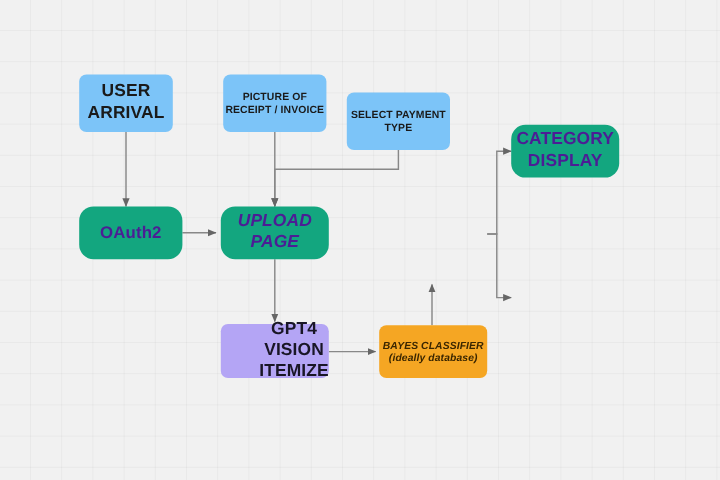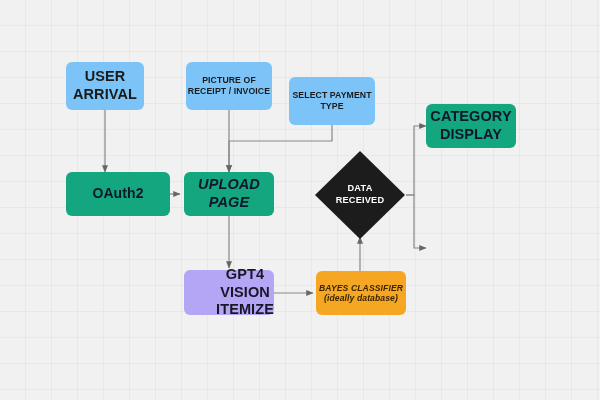--- a/index.html
+++ b/index.html
@@ -38,21 +38,21 @@
     display: flex;
     align-items: center;
     justify-content: center;
     text-align: center;
     border-radius: 6px;
     line-height: 1.22;
     white-space: pre-line;
     letter-spacing: 0.1px;
   }
   .n-blue   { background: #7cc4f8; color: #1a1a1a; }
-  .n-green  { background: #13a67f; color: #0f172a; }
+  .n-green  { background: #13a67f; color: #4c1d95; border-radius: 12px; }
   .n-purple { background: #b4a5f5; color: #191626; padding-left: 32px; }
   .n-orange { background: #f5a623; color: #3a2600; }
   .big   { font-size: 14.5px; font-weight: bold; }
   .small { font-size: 8.7px;  font-weight: bold; }
   .mid   { font-size: 9.2px;  font-weight: bold; }
   .oauth { font-size: 14px;   font-weight: bold; }
   .bayes { font-size: 8.6px;  font-weight: bold; }
   .diamond {
     position: absolute;
     display: flex;
@@ -109,34 +109,29 @@
   <div class="node n-blue small" style="left:186px; top:62px; width:86px; height:48px;">
     <span>PICTURE OF
 RECEIPT / INVOICE</span>
   </div>
 
   <div class="node n-blue small" style="left:289px; top:62px; width:86px; height:48px;margin-top:15px;">
     <span>SELECT PAYMENT
 TYPE</span>
   </div>
 
-  <div class="node n-green oauth" style="left:66px; top:172px; width:104px; height:44px;">
+  <div class="node n-green oauth" style="left:66px; top:172px; width:86px; height:44px;">
     <span>OAuth2</span>
   </div>
 
   <div class="node n-green big" style="left:184px; top:172px; width:90px; height:44px;font-style:italic;">
     <span>UPLOAD
 PAGE</span>
   </div>
 
-  <div class="diamond" style="left:315px; top:151px; width:90px; height:88px;">
-    <span class="dshape"></span>
-    <span class="dlabel">DATA
-RECEIVED</span>
-  </div>
 
   <div class="node n-green big" style="left:426px; top:104px; width:90px; height:44px;">
     <span>CATEGORY
 DISPLAY</span>
   </div>
 
 
   <div class="node n-purple big" style="left:184px; top:270px; width:90px; height:45px;">
     <span>GPT4 VISION
 ITEMIZE</span>

